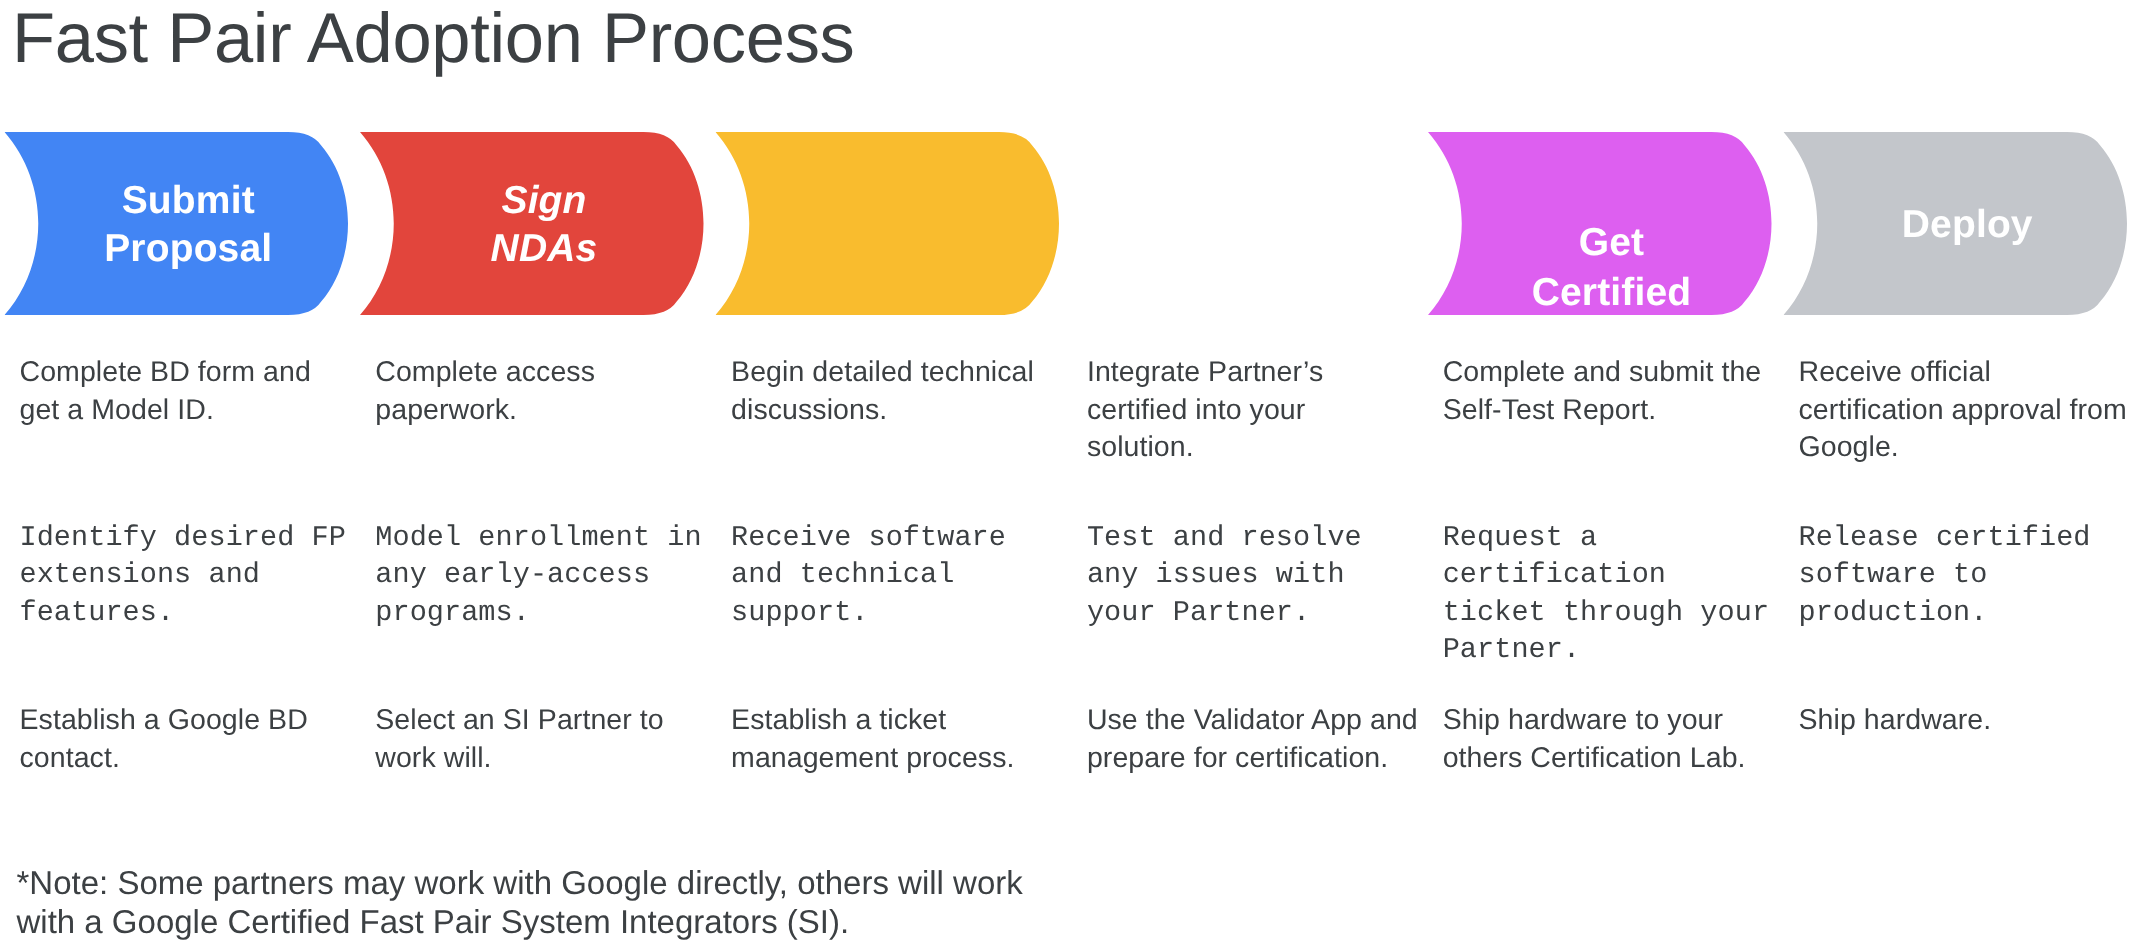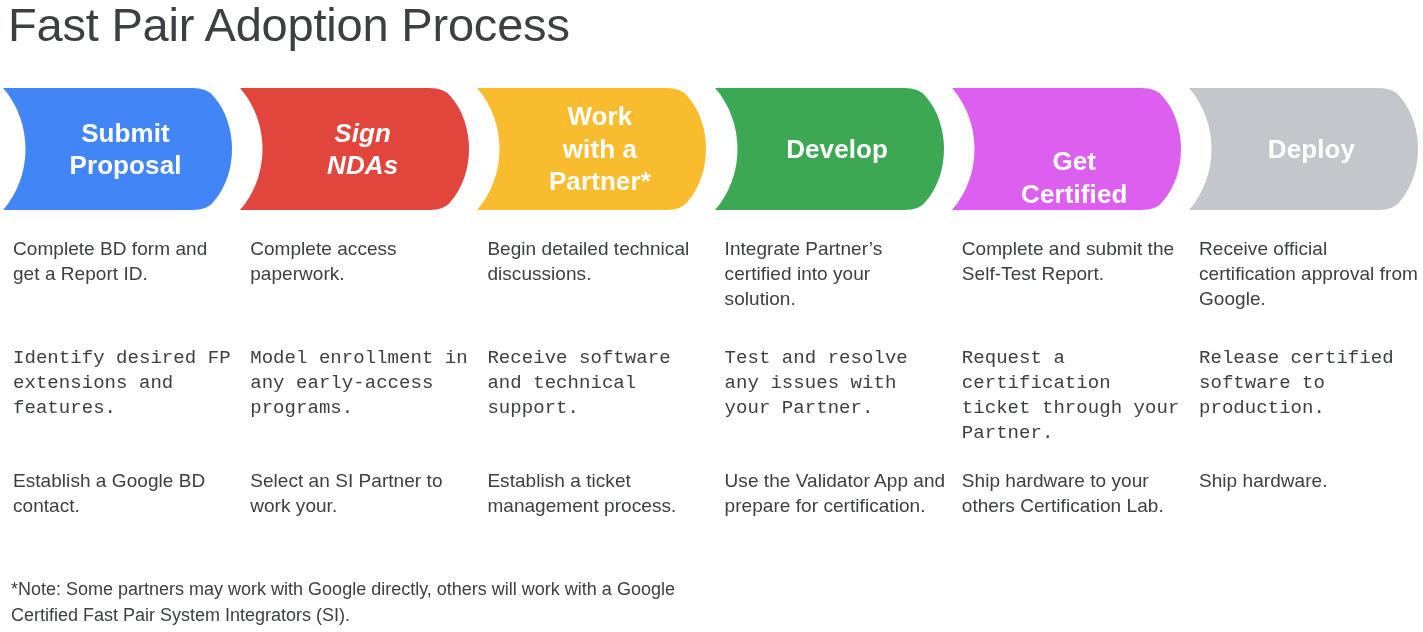--- a/index.html
+++ b/index.html
@@ -92,21 +92,21 @@
   .bullet.r0 { top: 0px; }
   .bullet.r1 { top: 110px; font-family: Liberation Mono, monospace; }
   .bullet.r2 { top: 232px; }
 
   
   .footnote {
     position: absolute;
     left: 11px;
     top: 576px;
     width: 700px;
-    font-size: 18px;
+    font-size: 22px;
     line-height: 26px;
     color: #3c4043;
   }
 </style>
 </head>
 <body>
 
 <div class="page-title">Fast Pair Adoption Process</div>
 
 <div class="chevron-band">
@@ -122,56 +122,47 @@
       <svg class="chevron-svg" viewBox="0 0 231 122" preserveAspectRatio="none">
         <path d="M 0,0 L 189,0 Q 205,0 211,8.8 C 235,36.6 235,85.39999999999999 211,113.2 Q 205,122 189,122 L 0,122 C 30,87.84 30,34.160000000000004 0,0 Z" fill="#e2453c"></path>
       </svg>
       <div class="chevron-label" style="color: rgb(255, 255, 255); font-style: italic;">Sign
 NDAs</div>
     </div>
     <div class="chevron" style="left: 465.4px; width: 231px;">
       <svg class="chevron-svg" viewBox="0 0 231 122" preserveAspectRatio="none">
         <path d="M 0,0 L 189,0 Q 205,0 211,8.8 C 235,36.6 235,85.39999999999999 211,113.2 Q 205,122 189,122 L 0,122 C 30,87.84 30,34.160000000000004 0,0 Z" fill="#f9bc2e"></path>
       </svg>
-      <div class="chevron-label" style="color: rgb(255, 255, 255);">Work
-with a
-Partner*</div>
-    </div>
-    <div class="chevron" style="left: 702.6px; width: 231px;">
-      <svg class="chevron-svg" viewBox="0 0 231 122" preserveAspectRatio="none">
-        <path d="M 0,0 L 189,0 Q 205,0 211,8.8 C 235,36.6 235,85.39999999999999 211,113.2 Q 205,122 189,122 L 0,122 C 30,87.84 30,34.160000000000004 0,0 Z" fill="#3ca854"></path>
-      </svg>
-      <div class="chevron-label" style="color: rgb(255, 255, 255);">Develop</div>
     </div>
     <div class="chevron" style="left: 939.8px; width: 231px; align-items: flex-end;">
       <svg class="chevron-svg" viewBox="0 0 231 122" preserveAspectRatio="none">
         <path d="M 0,0 L 189,0 Q 205,0 211,8.8 C 235,36.6 235,85.39999999999999 211,113.2 Q 205,122 189,122 L 0,122 C 30,87.84 30,34.160000000000004 0,0 Z" fill="#dd5ff0"></path>
       </svg>
       <div class="chevron-label" style="color: rgb(255, 255, 255);">Get
 Certified</div>
     </div>
     <div class="chevron" style="left: 1177px; width: 231px;">
       <svg class="chevron-svg" viewBox="0 0 231 122" preserveAspectRatio="none">
         <path d="M 0,0 L 189,0 Q 205,0 211,8.8 C 235,36.6 235,85.39999999999999 211,113.2 Q 205,122 189,122 L 0,122 C 30,87.84 30,34.160000000000004 0,0 Z" fill="#c3c6cb"></path>
       </svg>
       <div class="chevron-label" style="color: rgb(255, 255, 255); text-align: center;">Deploy</div>
     </div>
   </div>
 
 <div class="columns">
 
 <div class="column" style="left: 13px;">
-      <div class="bullet r0">Complete BD form and get a Report ID.</div>
+      <div class="bullet r0">Complete BD form and get a Model ID.</div>
       <div class="bullet r1">Identify desired FP extensions and features.</div>
       <div class="bullet r2">Establish a Google BD contact.</div>
     </div>
     <div class="column" style="left: 250.2px;">
       <div class="bullet r0">Complete access paperwork.</div>
       <div class="bullet r1">Model enrollment in any early-access programs.</div>
-      <div class="bullet r2">Select an SI Partner to work your.</div>
+      <div class="bullet r2">Select an SI Partner to work will.</div>
     </div>
     <div class="column" style="left: 487.4px;">
       <div class="bullet r0">Begin detailed technical discussions.</div>
       <div class="bullet r1">Receive software and technical support.</div>
       <div class="bullet r2">Establish a ticket management process.</div>
     </div>
     <div class="column" style="left: 724.6px;">
       <div class="bullet r0">Integrate Partner’s certified into your solution.</div>
       <div class="bullet r1">Test and resolve any issues with your Partner.</div>
       <div class="bullet r2">Use the Validator App and prepare for certification.</div>

